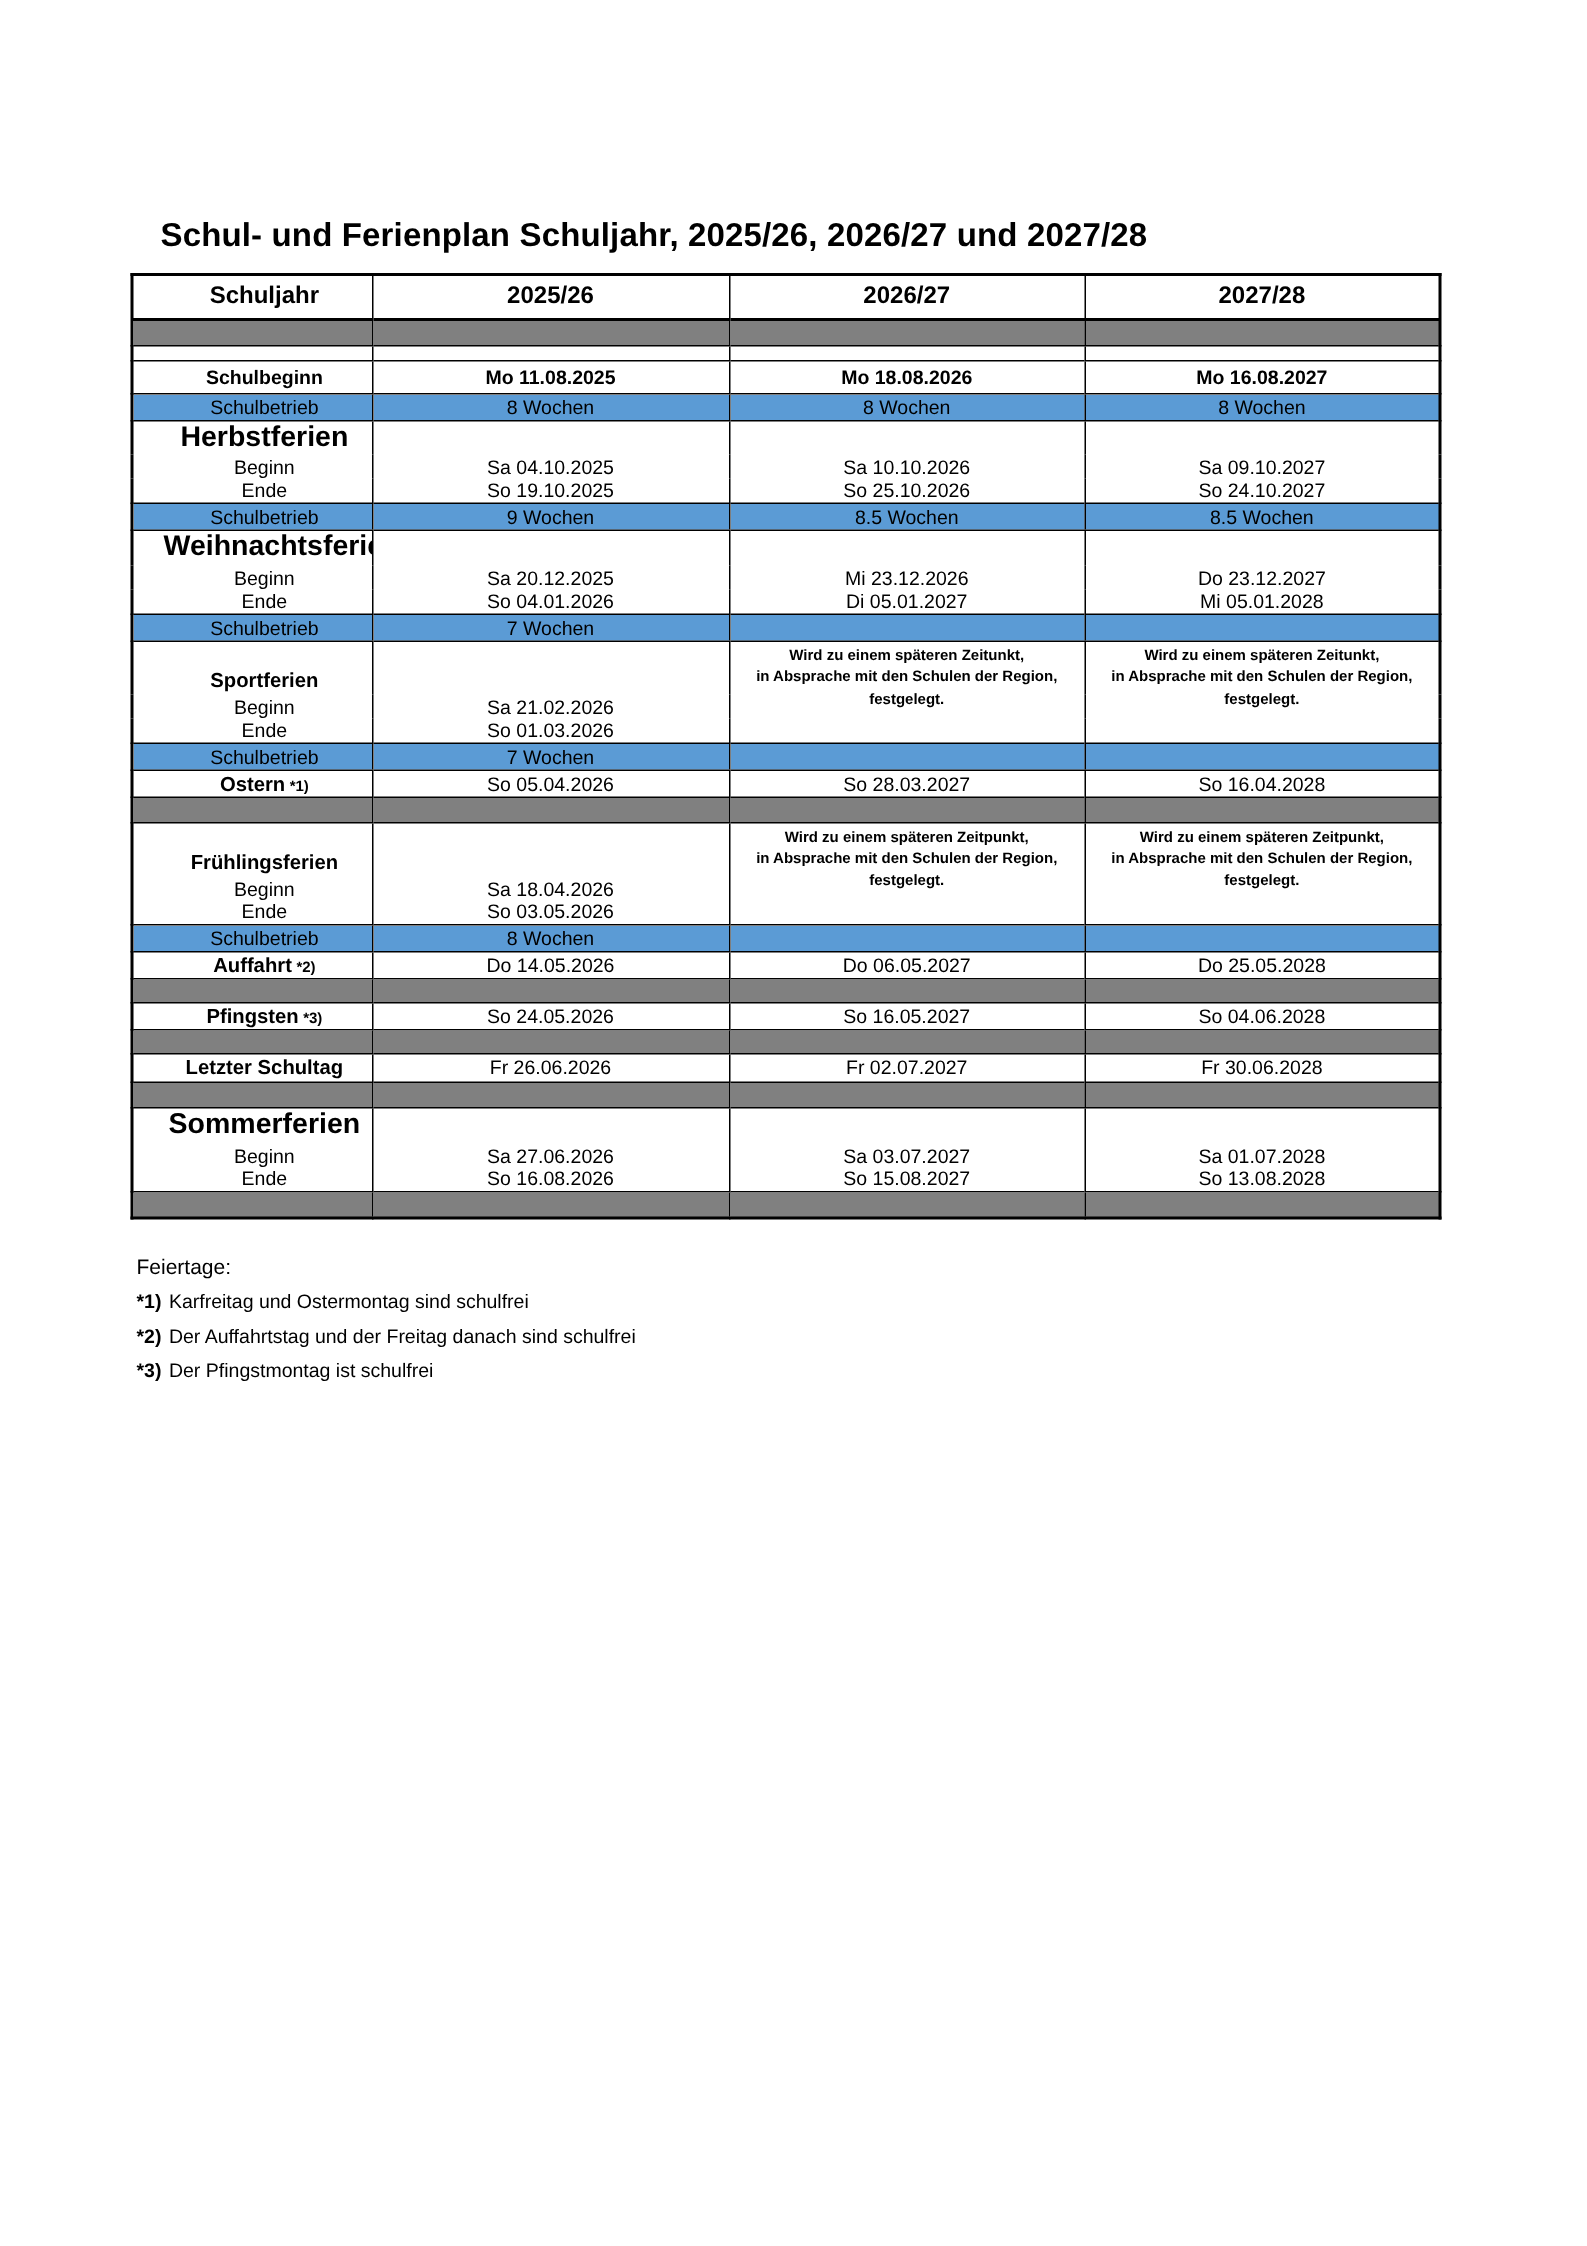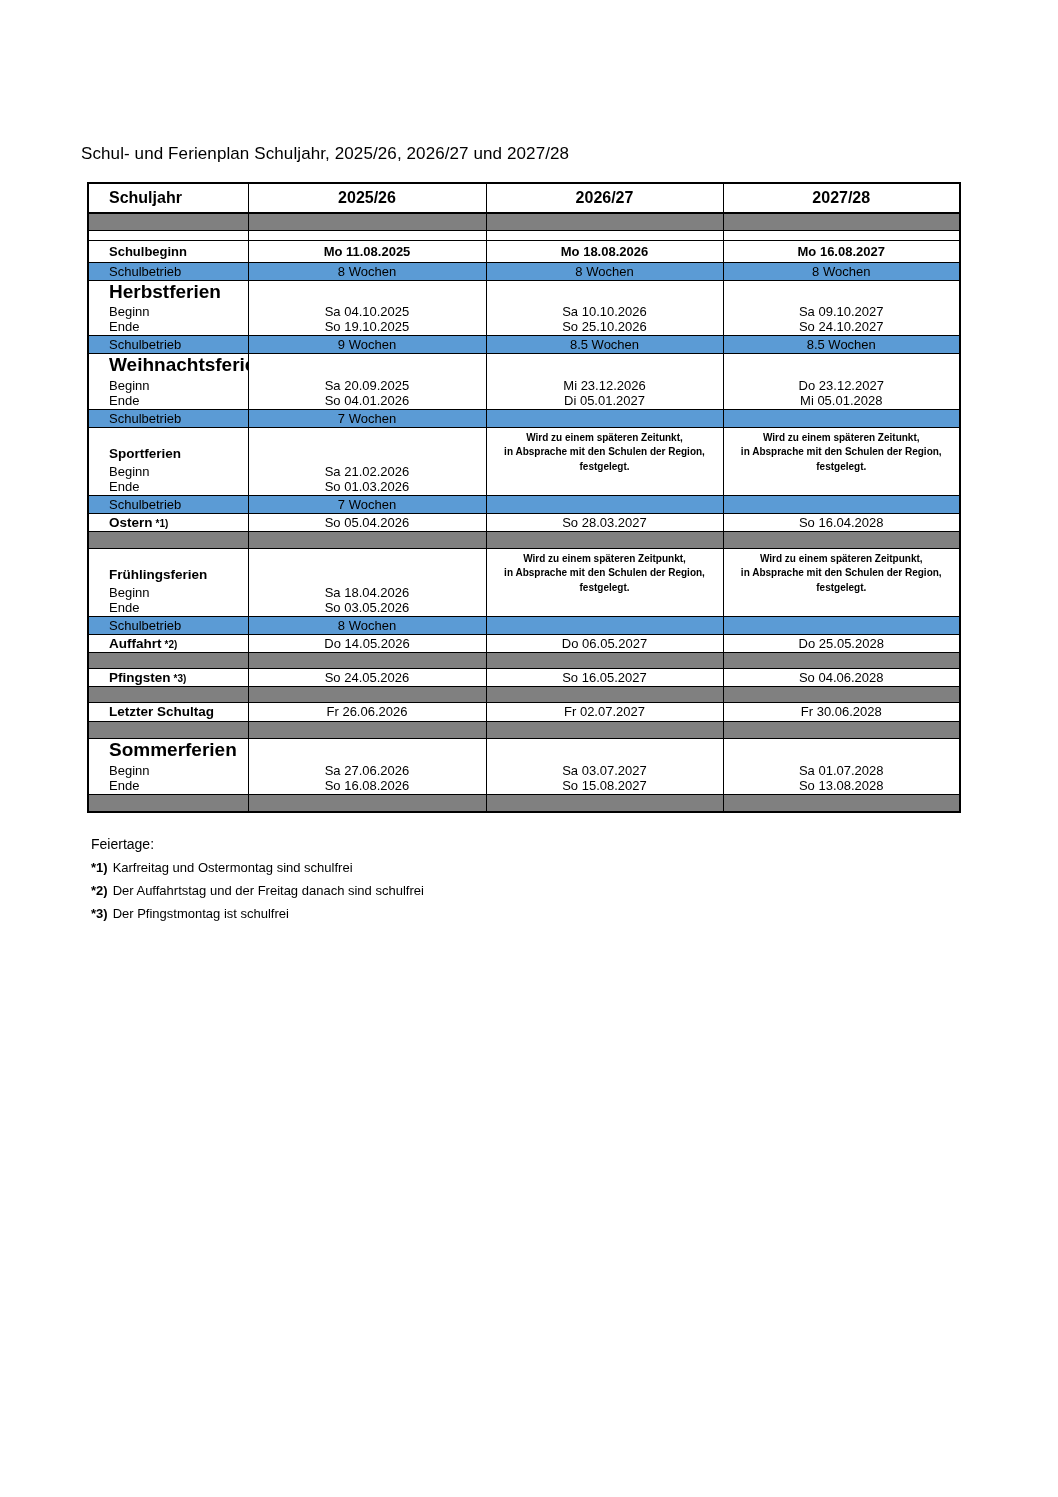--- a/index.html
+++ b/index.html
@@ -1,36 +1,36 @@
 <!DOCTYPE html>
 <html style="--blue: #5B9BD5; --gray: #808080;"><head>
 <meta charset="utf-8">
 <style>
   html,body{margin:0;padding:0;background:#fff;}
   .page{
     position:relative;width:1058px;height:1497px;background:#ffffff;
     font-family:"Liberation Sans","DejaVu Sans",sans-serif;color:#000;
   }
   .title{
-    position:absolute;left:81px;top:144px;margin:0;
-    font-size:17px;font-weight:normal;letter-spacing:0.1px;
+    position:absolute;left:107px;top:144px;margin:0;
+    font-size:22px;font-weight:bold;letter-spacing:0.1px;
   }
   table.plan{
     position:absolute;left:87px;top:182px;width:872px;
     border-collapse:collapse;table-layout:fixed;
     border:2px solid #000;
   }
   col.c0{width:160px;} col.c1{width:238px;} col.c2{width:237px;} col.c3{width:237px;}
   td{
     padding:0 4px;font-size:13px;vertical-align:middle;overflow:hidden;
     border-left:1.5px solid #000;
   }
   td:first-child{border-left:none;}
   td.val{text-align:center;}
-  td.lbl{text-align:left;padding-left:20px;}
+  td.lbl{text-align:center;padding-left:20px;}
   .b{font-weight:bold;margin-top:24px;}
   tr.r-header{height:30px;}
   tr.r-header td{font-size:16px;font-weight:bold;border-bottom:2px solid #000;}
   tr.r-gray{height:17px;}
   tr.r-gray-sm{height:16px;}
   tr.r-gray td, tr.r-gray-sm td{
     background:var(--gray,#808080);
     border-top:1.5px solid #000;border-bottom:1.5px solid #000;
   }
   tr.r-spacer{height:10px;}
@@ -136,21 +136,21 @@
     </tr>
 
     <tr class="r-sec" style="height:24px">
       <td class="lbl">Weihnachtsferien</td>
       <td class="val"></td>
       <td class="val"></td>
       <td class="val"></td>
     </tr>
     <tr class="r-date">
       <td class="lbl">Beginn</td>
-      <td class="val">Sa 20.09.2025</td>
+      <td class="val">Sa 20.12.2025</td>
       <td class="val">Mi 23.12.2026</td>
       <td class="val">Do 23.12.2027</td>
     </tr>
     <tr class="r-date">
       <td class="lbl">Ende</td>
       <td class="val">So 04.01.2026</td>
       <td class="val">Di 05.01.2027</td>
       <td class="val">Mi 05.01.2028</td>
     </tr>
     <tr class="r-blue">

